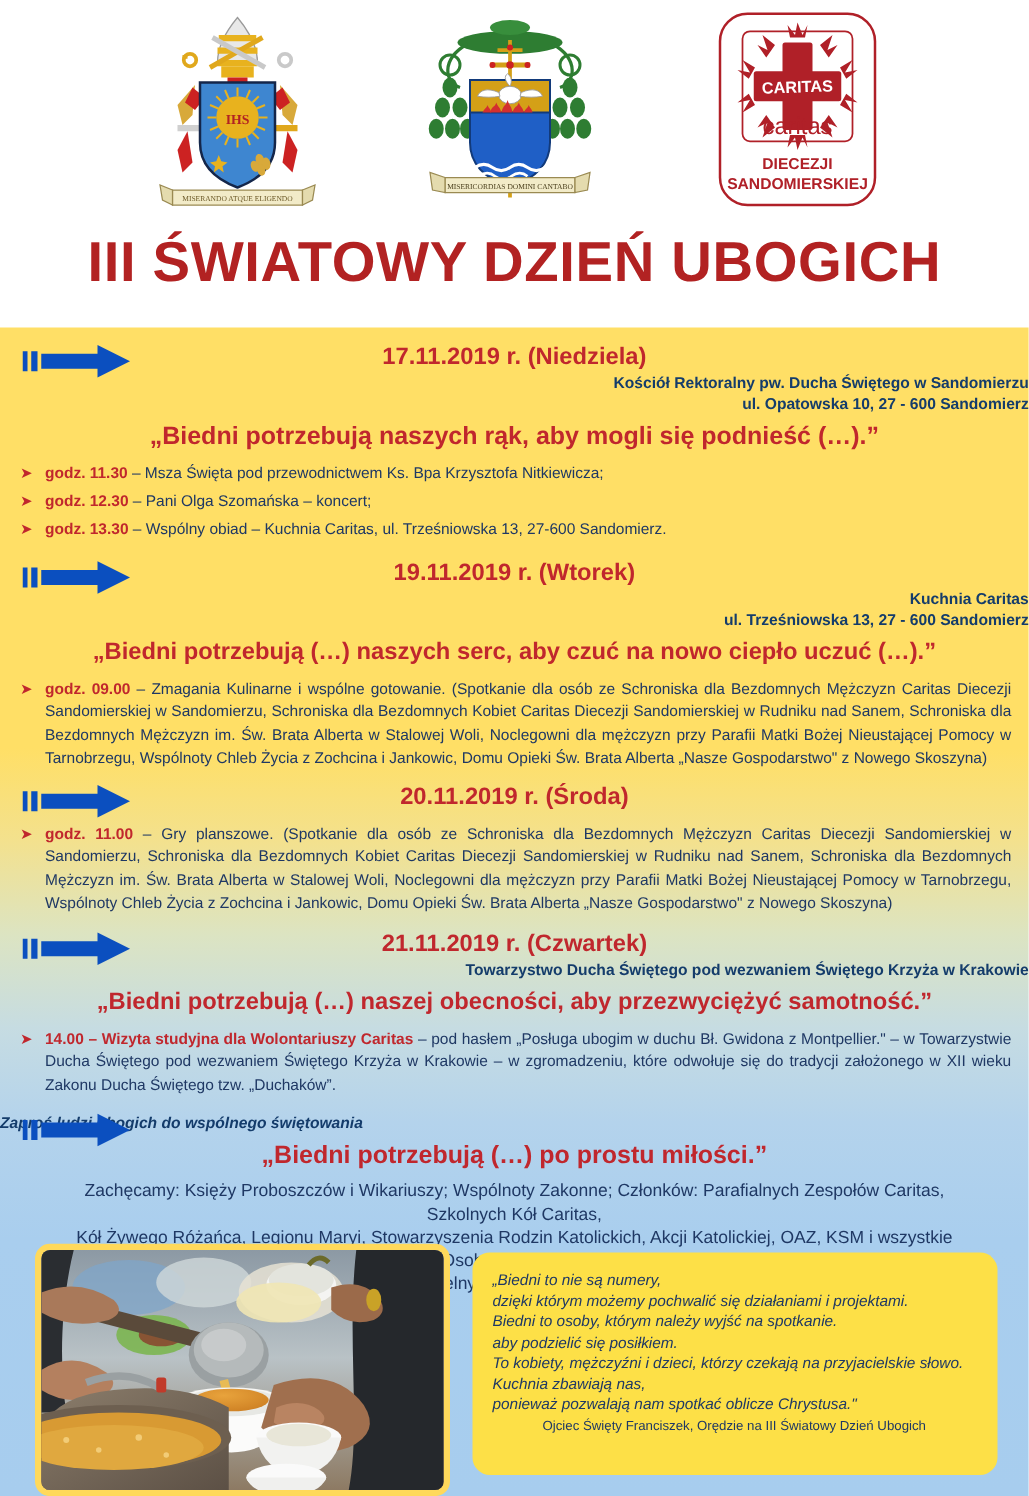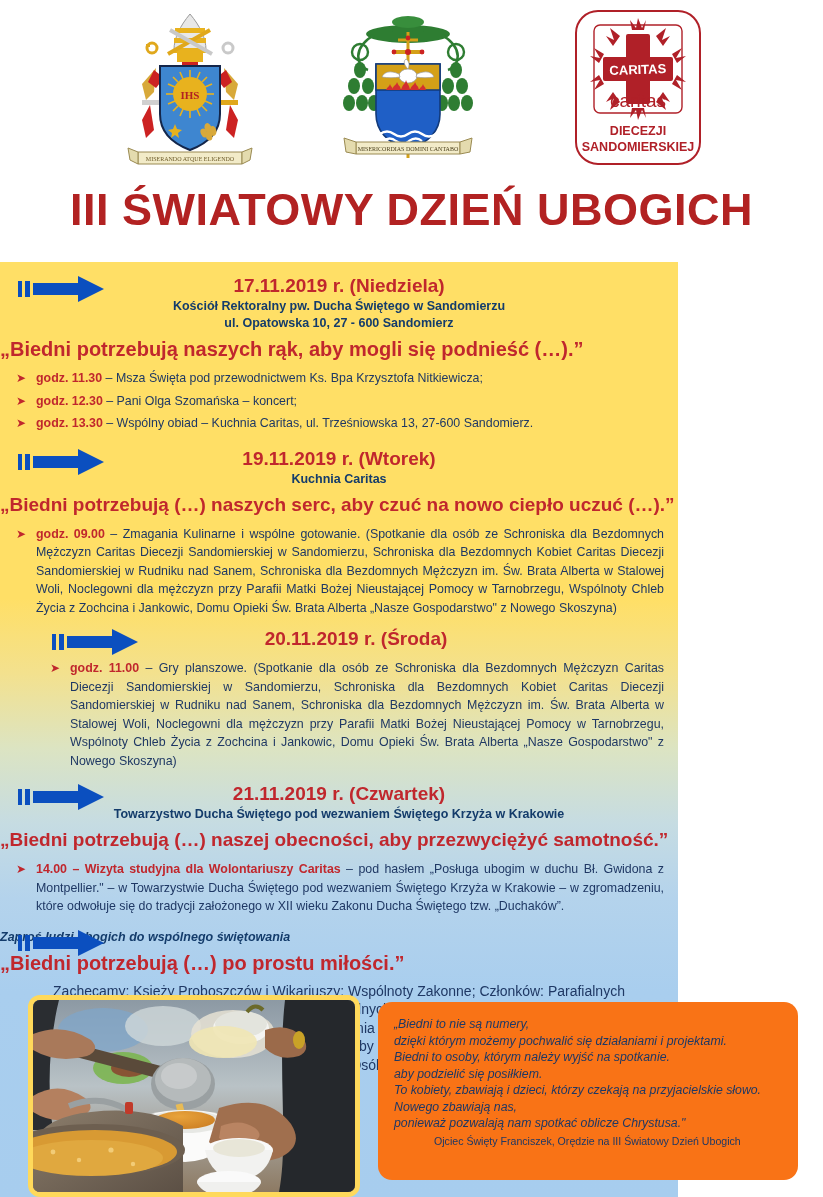--- a/index.html
+++ b/index.html
@@ -32,21 +32,21 @@
     color:#B22222;
     font-size:45px;font-weight:bold;
     letter-spacing:0.5px;
     line-height:52px;
     white-space:nowrap;
     font-family:"Liberation Sans","DejaVu Sans",sans-serif;
   }
 
   
   .content{
-    position:absolute;left:0;top:262px;width:678px;height:935px;
+    position:absolute;left:0;top:262px;width:823px;height:935px;
     background:linear-gradient(180deg,
         #FFDF66 0%,
         #FFDF66 36%,
         #F3E18E 44%,
         #DCE4C2 52%,
         #C6DCE2 60%,
         #B4D3EC 68%,
         #A9CEEE 78%,
         #A7CDEE 100%);
     box-sizing:border-box;
@@ -61,25 +61,25 @@
   .arrow-icon{
     position:absolute;left:18px;width:88px;height:30px;
     display:block;
   }
 
   .date{
     text-align:center;color:#C0272D;font-weight:bold;
     font-size:19px;line-height:24px;
   }
   .venue{
-    text-align:center;color:#143C6B;font-weight:bold;
+    text-align:right;color:#143C6B;font-weight:bold;
     font-size:12.5px;line-height:17px;
   }
   .motto{
-    text-align:left;color:#C0272D;font-weight:bold;
+    text-align:center;color:#C0272D;font-weight:bold;
     font-size:20px;line-height:28px;
     padding-top:3px;
   }
   .motto-small{font-size:19px;}
   .subtitle-italic{
     color:#143C6B;font-weight:bold;font-style:italic;
     font-size:12.5px;line-height:18px;
   }
 
   .bullets{margin:0;padding:0;list-style:none;}
@@ -107,21 +107,21 @@
   }
   .photo{
     position:absolute;left:28px;top:5px;width:322px;height:192px;
     border:5px solid #FFD95B;border-radius:12px;
     overflow:hidden;background:#6b5540;
   }
   .photo svg{display:block;width:100%;height:100%;}
 
   .quotebox{
     position:absolute;left:378px;top:12px;width:420px;height:178px;
-    background:#f97316;border-radius:14px;
+    background:#fde047;border-radius:14px;
     box-sizing:border-box;padding:14px 16px 8px 16px;
   }
   .quoteline{
     color:#1F3864;font-style:italic;font-size:12.3px;line-height:16.5px;
     white-space:nowrap;
   }
   .quoteattr{
     color:#1F3864;font-size:10.6px;line-height:15px;
     text-align:left;padding-top:2px;padding-left:40px;
   }
@@ -333,28 +333,29 @@
     <div class="section" style="padding-top:14px;">
       <div class="arrowbar">
         <svg class="arrow-icon" viewBox="0 0 88 30">
           <rect x="0" y="7" width="4" height="16" fill="#0B4FBF"></rect>
           <rect x="7" y="7" width="5" height="16" fill="#0B4FBF"></rect>
           <path d="M15 9 L60 9 L60 2 L86 15 L60 28 L60 21 L15 21 Z" fill="#0B4FBF"></path>
         </svg>
       </div>
       <div class="date">19.11.2019 r. (Wtorek)</div>
       <div class="venue">Kuchnia Caritas</div>
+      <div class="venue">ul. Trześniowska 13, 27 - 600 Sandomierz</div>
       <div class="motto motto-small">„Biedni potrzebują (…) naszych serc, aby czuć na nowo ciepło uczuć (…).”</div>
       <div class="bullet bullet-just" style="margin-top:6px;">
         <span class="mk">➤</span>
         <span class="hr">godz.  09.00</span><span> – Zmagania Kulinarne i wspólne gotowanie. (Spotkanie dla osób ze Schroniska dla Bezdomnych Mężczyzn Caritas Diecezji Sandomierskiej w Sandomierzu, Schroniska dla Bezdomnych Kobiet Caritas Diecezji Sandomierskiej w Rudniku nad Sanem, Schroniska dla Bezdomnych Mężczyzn im. Św. Brata Alberta w Stalowej Woli, Noclegowni dla mężczyzn przy Parafii Matki Bożej Nieustającej Pomocy w Tarnobrzegu, Wspólnoty Chleb Życia z Zochcina i Jankowic, Domu Opieki Św. Brata Alberta „Nasze Gospodarstwo" z Nowego Skoszyna)</span>
       </div>
     </div>
 
-    <div class="section" style="padding-top:10px;margin-left:34px;">
+    <div class="section" style="padding-top:10px;">
       <div class="arrowbar">
         <svg class="arrow-icon" viewBox="0 0 88 30">
           <rect x="0" y="7" width="4" height="16" fill="#0B4FBF"></rect>
           <rect x="7" y="7" width="5" height="16" fill="#0B4FBF"></rect>
           <path d="M15 9 L60 9 L60 2 L86 15 L60 28 L60 21 L15 21 Z" fill="#0B4FBF"></path>
         </svg>
       </div>
       <div class="date">20.11.2019 r. (Środa)</div>
       <div class="bullet bullet-just" style="margin-top:8px;">
         <span class="mk">➤</span>
@@ -469,19 +470,19 @@
         <ellipse cx="196" cy="182" rx="32" ry="11" fill="#fafafa"></ellipse>
         <path d="M164 182 q5 14 32 14 q27 0 32 -14 Z" fill="#f0f0ee"></path>
       </svg>
     </div>
 
     <div class="quotebox">
       <div class="quoteline">„Biedni to nie są numery,</div>
       <div class="quoteline">dzięki którym możemy pochwalić się działaniami i projektami.</div>
       <div class="quoteline">Biedni to osoby, którym należy wyjść na spotkanie.</div>
       <div class="quoteline">aby podzielić się posiłkiem.</div>
-      <div class="quoteline">To kobiety, zbawiają i dzieci, którzy czekają na przyjacielskie słowo.</div>
-      <div class="quoteline">Nowego zbawiają nas,</div>
+      <div class="quoteline">To kobiety, mężczyźni i dzieci, którzy czekają na przyjacielskie słowo.</div>
+      <div class="quoteline">Kuchnia zbawiają nas,</div>
       <div class="quoteline">ponieważ pozwalają nam spotkać oblicze Chrystusa."</div>
       <div class="quoteattr">Ojciec Święty Franciszek, Orędzie na III Światowy Dzień Ubogich</div>
     </div>
   </div>
 </div>
 
 </body></html>

